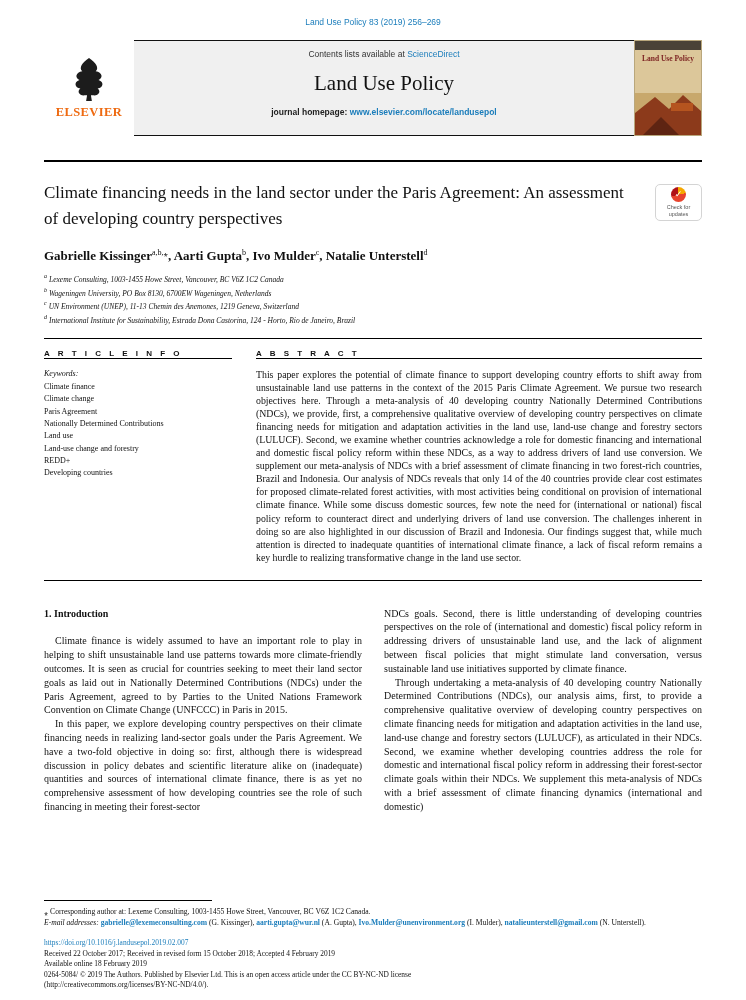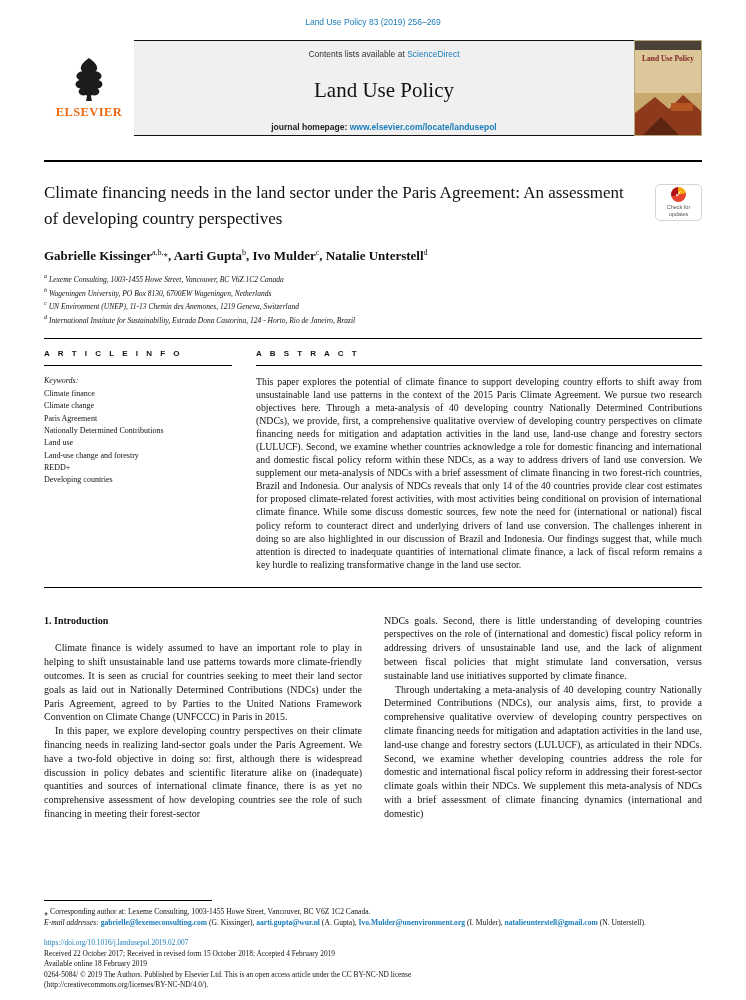--- a/index.html
+++ b/index.html
@@ -16,21 +16,21 @@
     font-size:8.5px; color:#1b7dbb; padding-top:17px; }
 
   
   .header-strip { display:flex; margin-top:13px; height:96px; }
   .logo-box { width:90px; display:flex; flex-direction:column; align-items:center;
     justify-content:center; gap:3px; background:#fff; }
   .elsevier-text { font-family:"Liberation Serif",serif; font-weight:bold;
     color:#ee6a11; font-size:12.5px; letter-spacing:.4px; }
   .header-center { flex:1; background:#f0f0f0; border-top:1.5px solid #111;
     border-bottom:1.5px solid #111; display:flex; flex-direction:column;
-    align-items:center; justify-content:space-between; padding:8px 0 3px; }
+    align-items:center; justify-content:space-between; padding:8px 0 18px; }
   .contents-line { font-family:"Liberation Sans",sans-serif; font-size:8.5px; color:#333; }
   .link { color:#1b7dbb; text-decoration:none; cursor:pointer; }
   .journal-title { font-size:21px; color:#111; }
   .homepage-line { font-family:"Liberation Sans",sans-serif; font-weight:bold; font-size:8.5px; color:#222; }
   .cover-box { width:68px; background:#dcc79a; border:1px solid #b9a77c;
     position:relative; overflow:hidden; display:flex; flex-direction:column; }
   .cover-strip { height:9px; background:#4a4237; }
   .cover-title { color:#7a1f1f; font-weight:bold; font-size:7.5px; text-align:center;
     margin-top:4px; }
   .cover-art { margin-top:auto; display:block; }
@@ -55,21 +55,21 @@
 
   .affiliations { margin-top:8px; font-size:7.5px; font-style:italic; line-height:1.6; }
   .affiliations sup { font-size:6px; margin-right:2px; }
 
   
   .info-block { margin-top:12px; border-top:1px solid #000; border-bottom:1px solid #000;
     display:flex; gap:24px; padding:10px 0 16px; }
   .info-left { width:188px; flex:none; }
   .info-right { flex:1; }
   .block-heading { font-family:"Liberation Sans",sans-serif; font-size:8px; font-weight:bold;
-    letter-spacing:3px; padding-bottom:7px; border-bottom:1px solid #000; margin-bottom:9px; }
+    letter-spacing:3px; padding-bottom:0; border-bottom:1px solid #000; margin-bottom:9px; }
   .keywords { font-size:8px; line-height:1.55; }
   .kw-label { font-style:italic; }
   .abstract-text { font-size:9.8px; text-align:justify; line-height:1.33; }
 
   
   .body-section { margin-top:26px; display:flex; gap:22px; }
   .col { flex:1; font-size:10px; text-align:justify; line-height:1.38; }
   .section-heading { font-weight:bold; font-size:10px; margin-bottom:14px; }
   .col p { margin:0; }
   .indent { text-indent:11px; }

